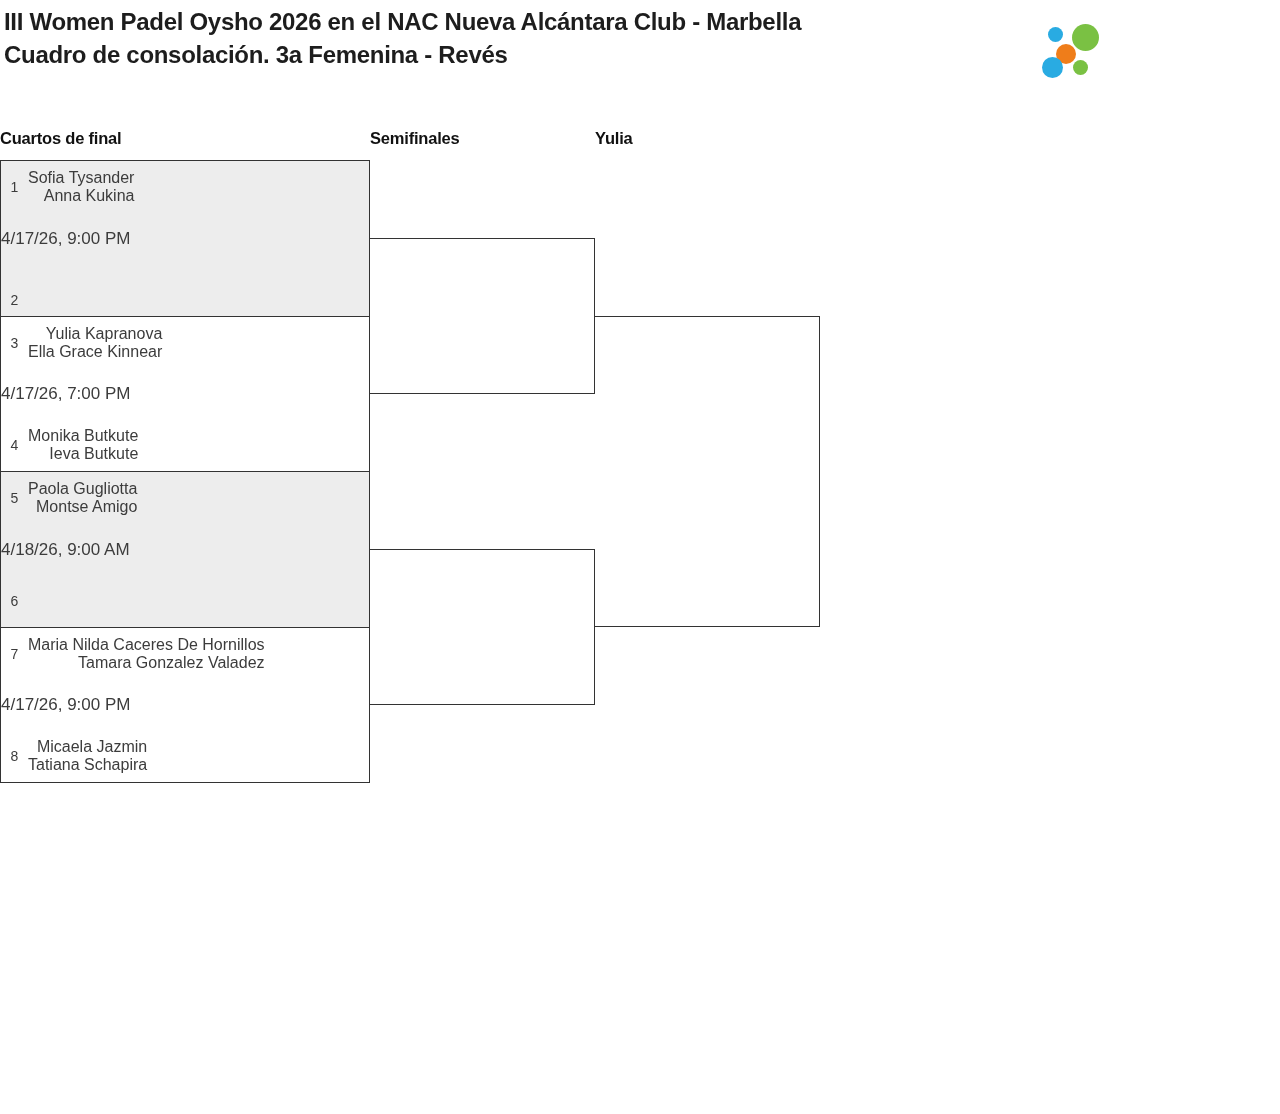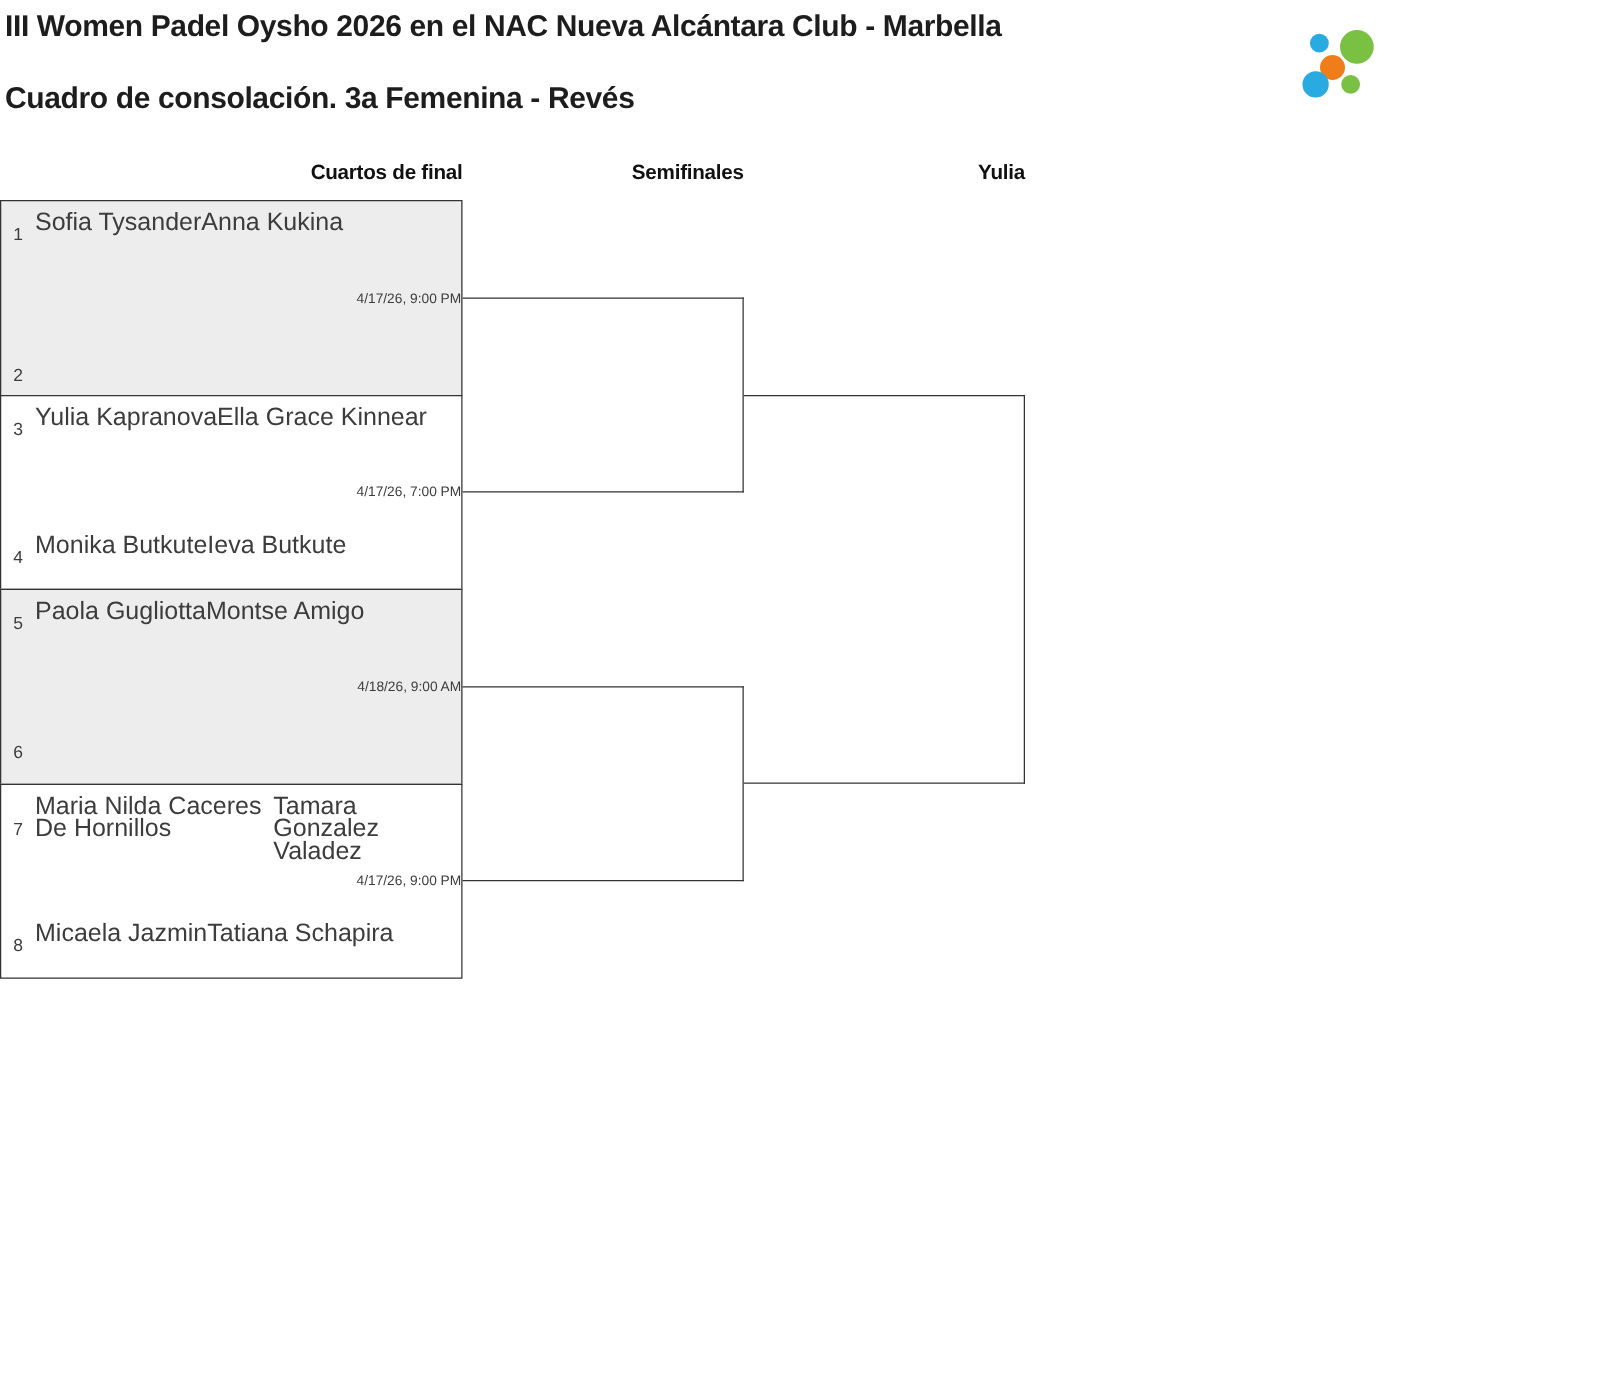--- a/index.html
+++ b/index.html
@@ -20,21 +20,21 @@
     overflow: hidden;
   }
 
   
   .title-block {
     position: absolute; left: 4px; top: 5px; width: 820px;
     color: var(--text_primary);
     font-weight: 700; font-size: 24px; line-height: 33px;
     letter-spacing: -0.3px;
   }
-  .subtitle { font-weight: 700; font-size: 24px; line-height: 33px; margin-top: 24px; }
+  .subtitle { font-weight: 700; font-size: 24px; line-height: 33px; }
 
   
   .logo {
     position: absolute; right: 12px; top: 14px;
     width: 228px; height: 82px; cursor: pointer;
   }
   .logo .dot { position: absolute; border-radius: 50%; }
   .dot-blue-small  { left: 8px;  top: 13px; width: 15px; height: 15px; background: var(--brand_blue); }
   .dot-green-large { left: 32px; top: 10px; width: 27px; height: 27px; background: var(--brand_green); }
   .dot-orange     { left: 16px; top: 30px; width: 20px; height: 20px; background: var(--brand_orange); }
@@ -42,21 +42,21 @@
   .dot-green-small { left: 33px; top: 46px; width: 15px; height: 15px; background: var(--brand_green); }
   .logo-text {
     position: absolute; left: 56px; top: 22px;
     color: var(--brand_green);
     font-size: 47px; font-weight: 700; letter-spacing: -2px; line-height: 52px;
   }
 
   
   .col-header {
     position: absolute; top: 129px; height: 22px;
-    text-align: right;
+    text-align: left;
     font-size: 16.5px; font-weight: 700; letter-spacing: -0.2px;
     color: #111111;
   }
   .ch1 { left: 0;     width: 370px; }
   .ch2 { left: 370px; width: 225px; }
   .ch3 { left: 595px; width: 225px; }
 
   
   .match {
     position: absolute; left: 0; width: 370px;
@@ -70,30 +70,31 @@
   .m4 { top: 627px; height: 156px; }
 
   .team { position: absolute; left: 0; right: 0; display: flex; align-items: center; }
   .team-top { top: 8px; }
   .team-bottom { bottom: 8px; }
   .seed {
     width: 27px; flex: 0 0 27px; text-align: center;
     font-size: 14px; color: var(--text_secondary);
   }
   .names {
-    display: flex; flex-direction: row; justify-content: center;
-    font-size: 20px; line-height: 18px; color: var(--text_secondary);
+    display: flex; flex-direction: column; justify-content: center;
+    font-size: 16px; line-height: 18px; color: var(--text_secondary);
     min-height: 36px;
+    align-items: flex-end;
   }
   .names > div { min-height: 18px; }
   .mdate {
-    position: absolute; left: 0; right: 0; top: 50%;
+    position: absolute; left: 0; right: 16px; top: 50%;
     transform: translateY(-50%);
-    text-align: right;
-    font-size: 11px; color: var(--text_secondary);
+    text-align: left;
+    font-size: 17px; color: var(--text_secondary);
   }
 
   .next-box {
     position: absolute;
     border: 1.5px solid var(--border);
     border-left: none;
     background: transparent;
   }
   .sf1   { left: 370px; top: 238px; width: 225px; height: 156px; }
   .sf2   { left: 370px; top: 549px; width: 225px; height: 156px; }

